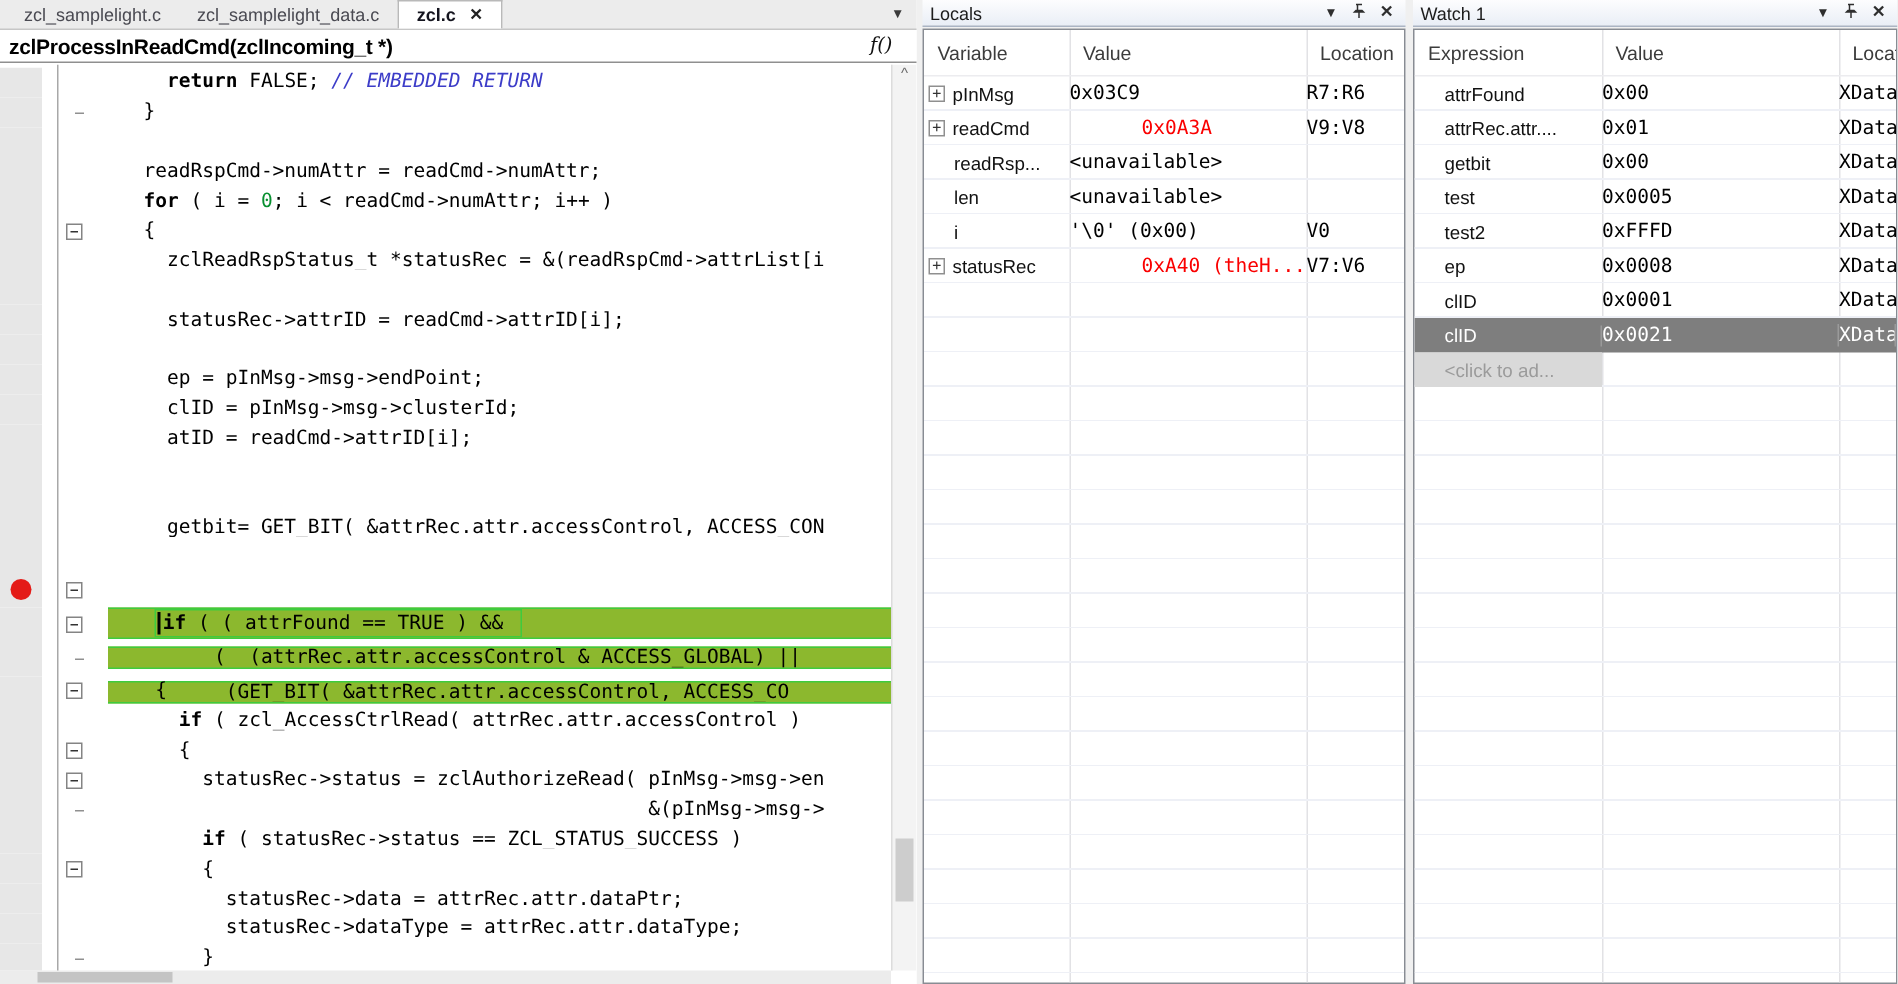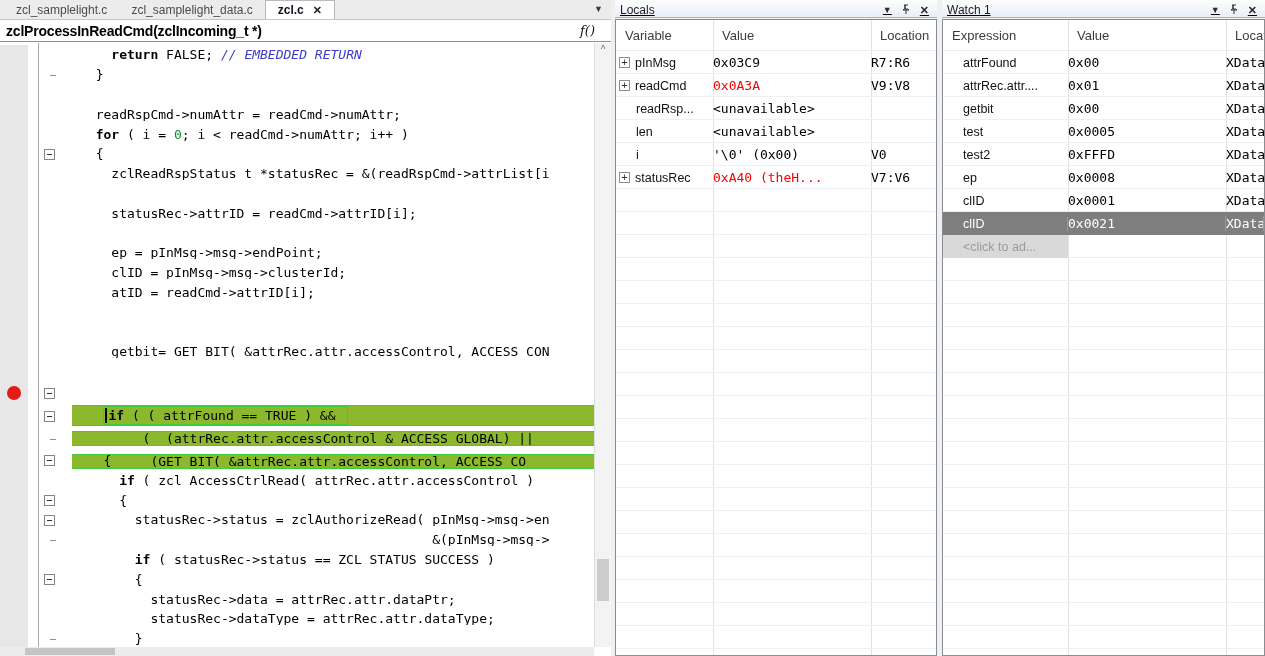--- a/index.html
+++ b/index.html
@@ -52,21 +52,21 @@
   .vs-up { height:16px; text-align:center; font-size:10px; color:#6a6a6a; line-height:14px; }
   .vs-thumb { position:absolute; left:2px; right:2px; top:516px; height:42px; background:#cdcdcd; }
   .hscroll { position:absolute; left:0; bottom:0; right:17px; height:9px; background:#ececec; }
   .hs-thumb { position:absolute; left:25px; width:90px; top:1px; bottom:1px; background:#c4c4c4; }
 
   
   .panel { position:absolute; top:0; height:656px; }
   .panel.locals { left:615px; width:322px; }
   .panel.watch  { left:942px; width:323px; }
   .ptitle { height:18px; background:linear-gradient(#fdfdfe,#e9eef6); border-bottom:1px solid #aab4c4;
-            display:flex; align-items:flex-end; padding:0 5px;text-decoration:underline; }
+            display:flex; align-items:center; padding:0 5px; }
   .pt-label { font-size:12px; color:#1c1c1c; flex:1; }
   .pt-icons { display:flex; align-items:center; gap:9px; padding-right:3px; }
   .pt-ico { font-size:9px; color:#2e2e2e; line-height:1; cursor:default; }
   .pt-ico.x { font-size:11px; font-weight:bold; }
   .ptable { position:absolute; left:0; top:19px; right:0; bottom:0; background:#fff;
             border:1px solid #888c93; overflow:hidden; }
   .vline { position:absolute; top:0; bottom:0; width:1px; background:#e2e2e5; z-index:1; }
   .locals .v1{ left:97px; } .locals .v2{ left:255px; }
   .watch  .v1{ left:125px; } .watch  .v2{ left:283px; }
   .thead { display:grid; height:31px; align-items:center; position:relative; z-index:2;
@@ -76,21 +76,21 @@
   .th { font-size:13px; color:#3c3c3c; padding-left:9px; overflow:hidden; white-space:nowrap; }
   .tbody { position:absolute; left:0; right:0; top:31px; bottom:0; z-index:2;
            background:repeating-linear-gradient(to bottom, transparent 0 22px, #eef0f6 22px 23px); }
   .trow { display:grid; height:23px; align-items:center; }
   .td { overflow:hidden; white-space:nowrap; padding-left:0; }
   .td.name { font-size:12.5px; color:#111; padding-left:20px; display:flex; align-items:center; }
   .td.name.has-exp { padding-left:3px; }
   .expander { width:11px; height:11px; border:1px solid #8f8f8f; background:#fff; flex:none;
               margin-right:5px; font:10px/9px "DejaVu Sans Mono", monospace; text-align:center; color:#333; }
   .td.val, .td.loc { font-family:"DejaVu Sans Mono", monospace; font-size:13px; color:#000; }
-  .td.val.red { color:var(--valred,#fa0000); }
+  .td.val.red { color:var(--valred,#fa0000);margin-left:48px; }
   .trow.selected { background:var(--selbg,#7e7e7e); }
   .trow.selected .td { color:#fff; border-right:1px solid #9a9a9a; }
   .trow.placeholder .td.name { background:#d9d9d9; color:#9b9b9b; height:100%; align-items:center; }
 </style>
 </head>
 <body>
 
 <div class="app">
 
   <section class="editor">

